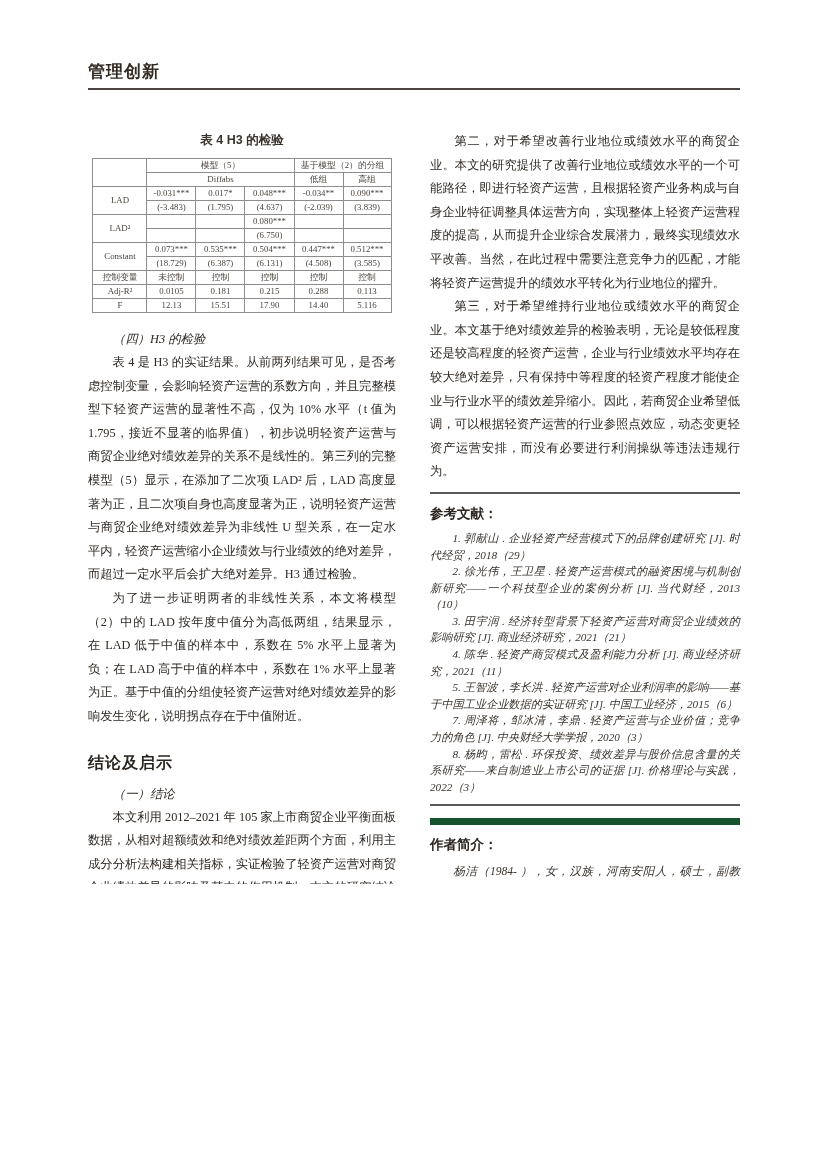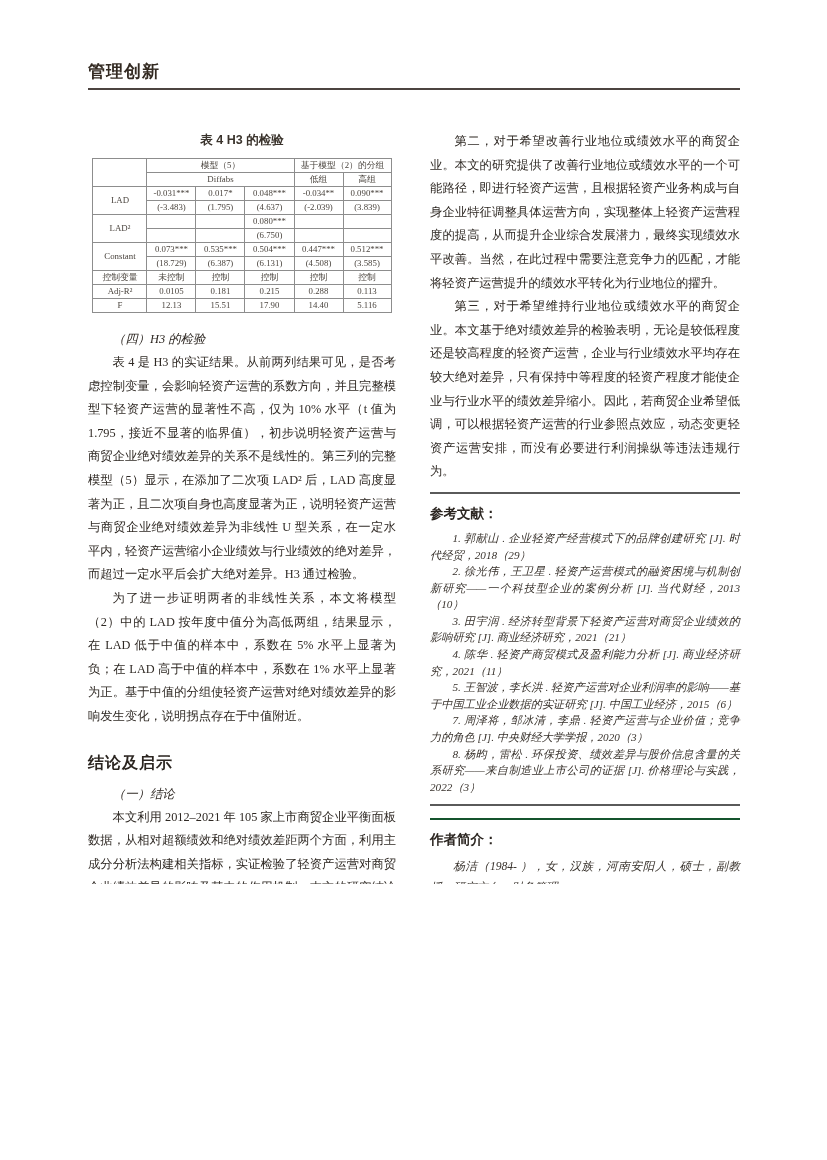--- a/index.html
+++ b/index.html
@@ -55,21 +55,21 @@
   }
   .box-title{
     font-family:"Liberation Sans","DejaVu Sans",sans-serif;font-weight:bold;
     font-size:13.5px;margin:0 0 7px 0;color:#2b2520;
   }
   p.ref-item{
     font-style:italic;font-size:11.2px;line-height:16.6px;text-indent:2em;
     text-align:justify;margin:0;color:#38322c;
   }
   .author-box{
-    margin-top:12px;border-top:2px solid #14532d;border-bottom:2px solid #5a5a5a;
+    margin-top:12px;border-top:7px solid #14532d;border-bottom:2px solid #5a5a5a;
     padding:11px 0 12px 0;
   }
   p.author-text{
     font-style:italic;font-size:11.6px;line-height:21px;text-indent:2em;
     text-align:justify;margin:0;color:#38322c;
   }
 
   
   .page-footer{position:absolute;left:88px;top:1088px;display:flex;align-items:baseline;}
   .footer-page{font-family:"Liberation Sans","DejaVu Sans",sans-serif;font-weight:bold;font-size:14.5px;color:#2b2520;}

